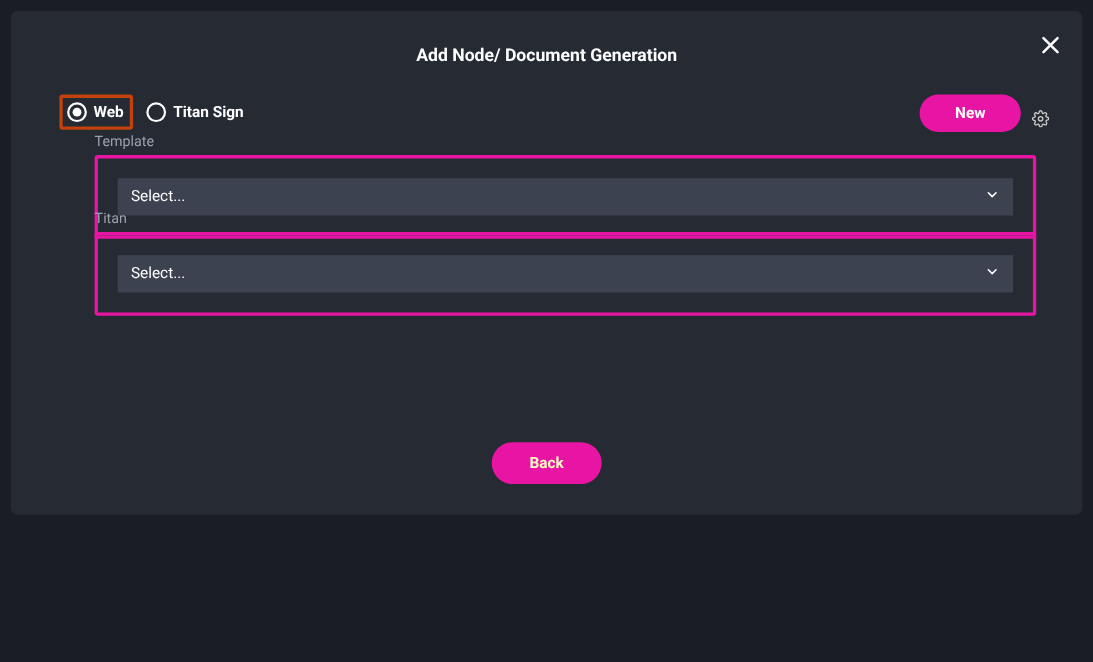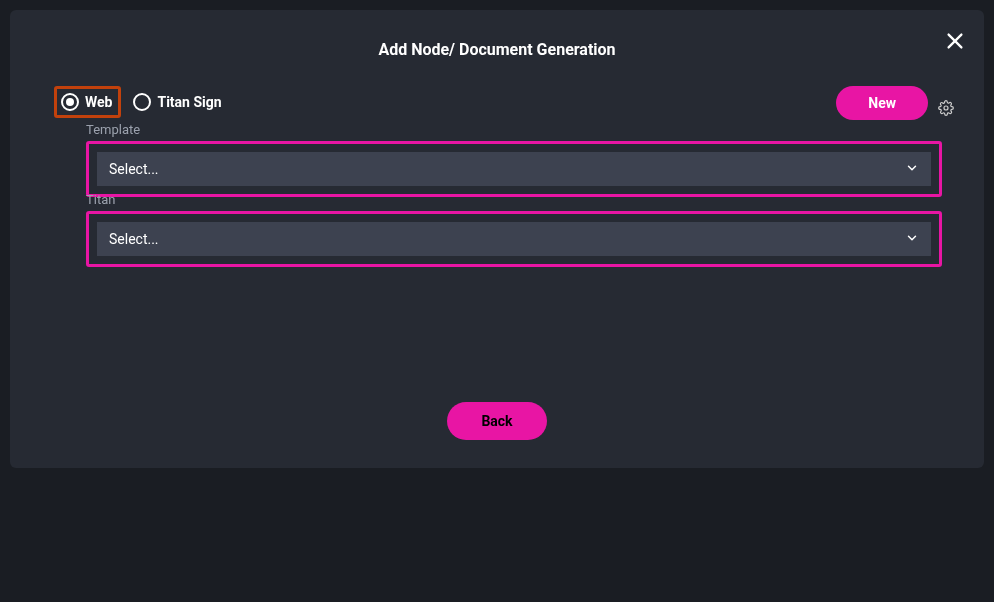--- a/index.html
+++ b/index.html
@@ -125,21 +125,21 @@
     }
     .form-label {
       color: #9ba1ad;
       font-size: 13px;
       margin-bottom: 4px;
       display: block;
     }
     .select-box {
       border: 3px solid #e815a4;
       border-radius: 3px;
-      padding: 8px;
+      padding: 18px;
     }
     .select-inner {
       background: #3d4250;
       height: 34px;
       display: flex;
       align-items: center;
       justify-content: space-between;
       padding: 0 12px;
       cursor: pointer;
       color: #fff;
@@ -156,21 +156,21 @@
       position: absolute;
       bottom: 28px;
       left: 0;
       right: 0;
       display: flex;
       justify-content: center;
       gap: 18px;
     }
     .footer button {
       background: #e815a4;
-      color: #000000;
+      color: #fef9c3;
       border: none;
       border-radius: 20px;
       height: 38px;
       width: 100px;
       font-weight: 700;
       font-size: 14px;
       cursor: pointer;
     }
   </style>
 </head>

